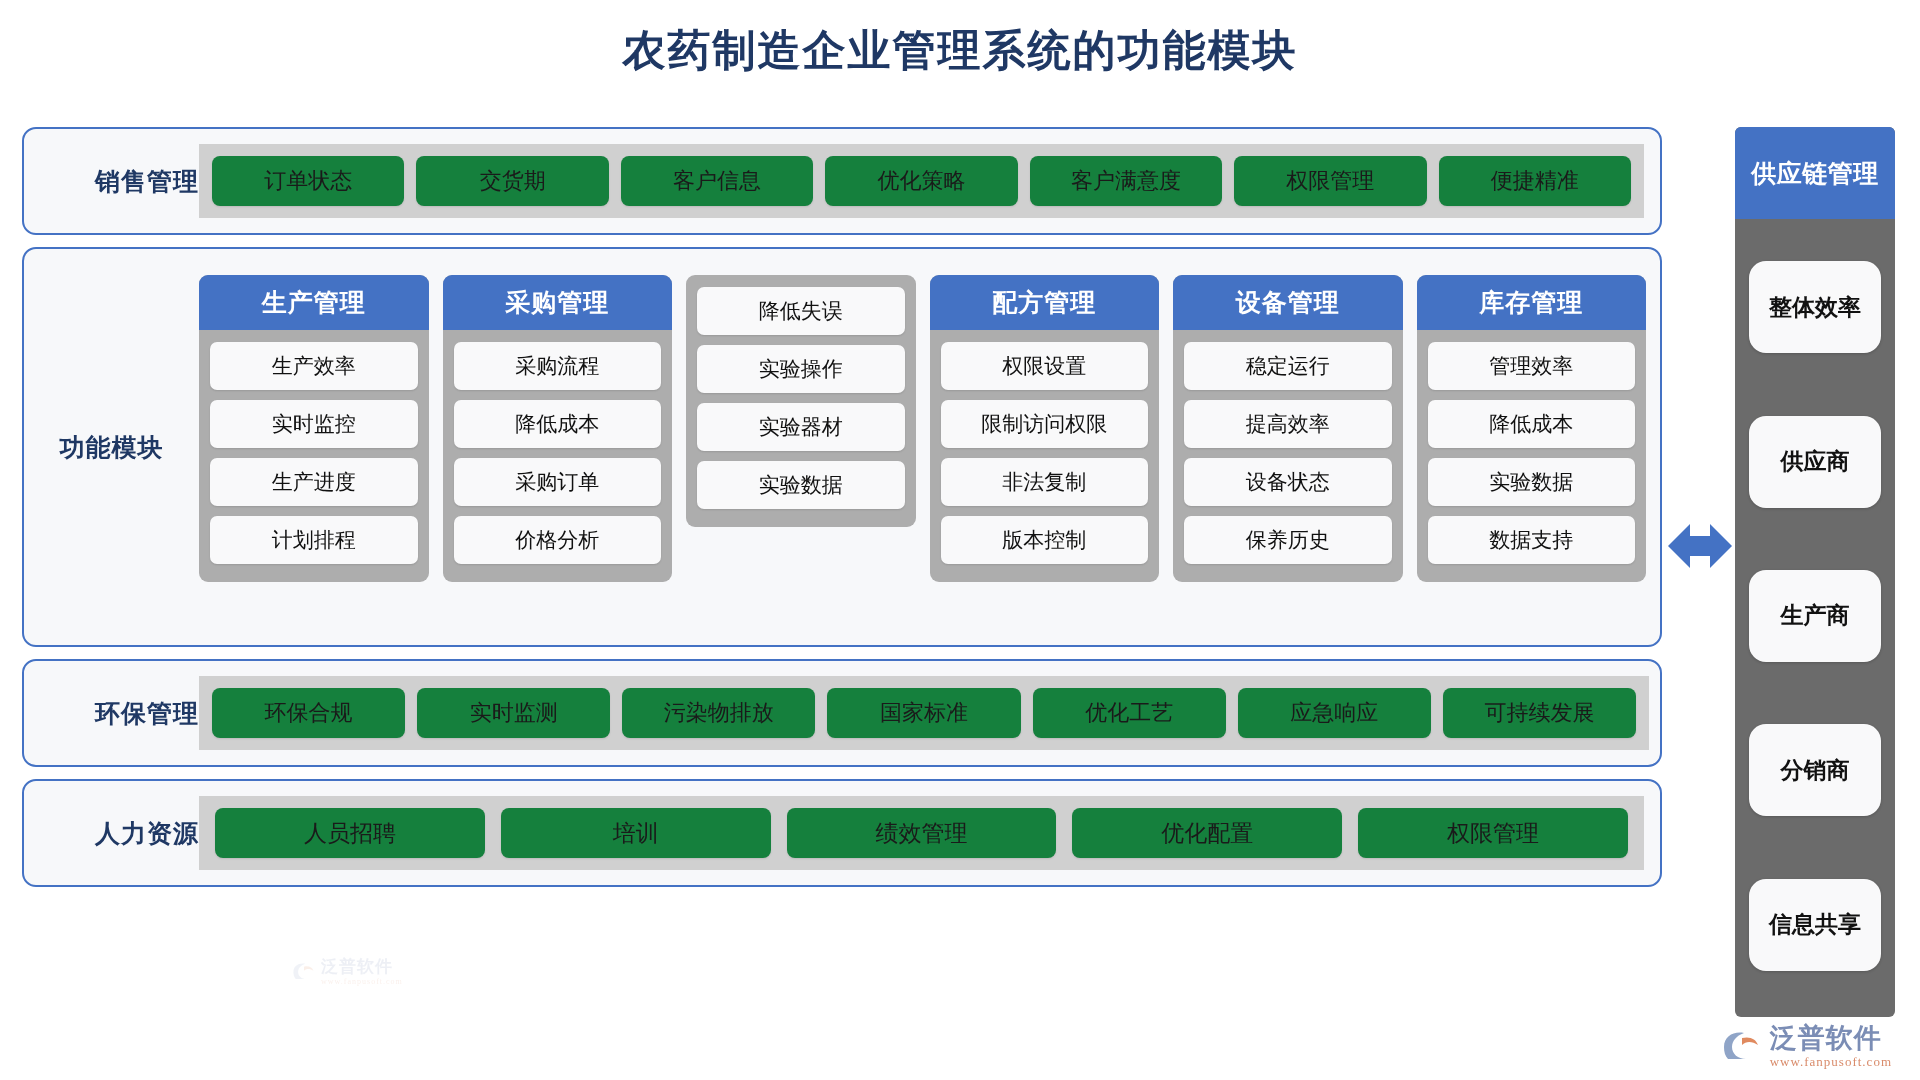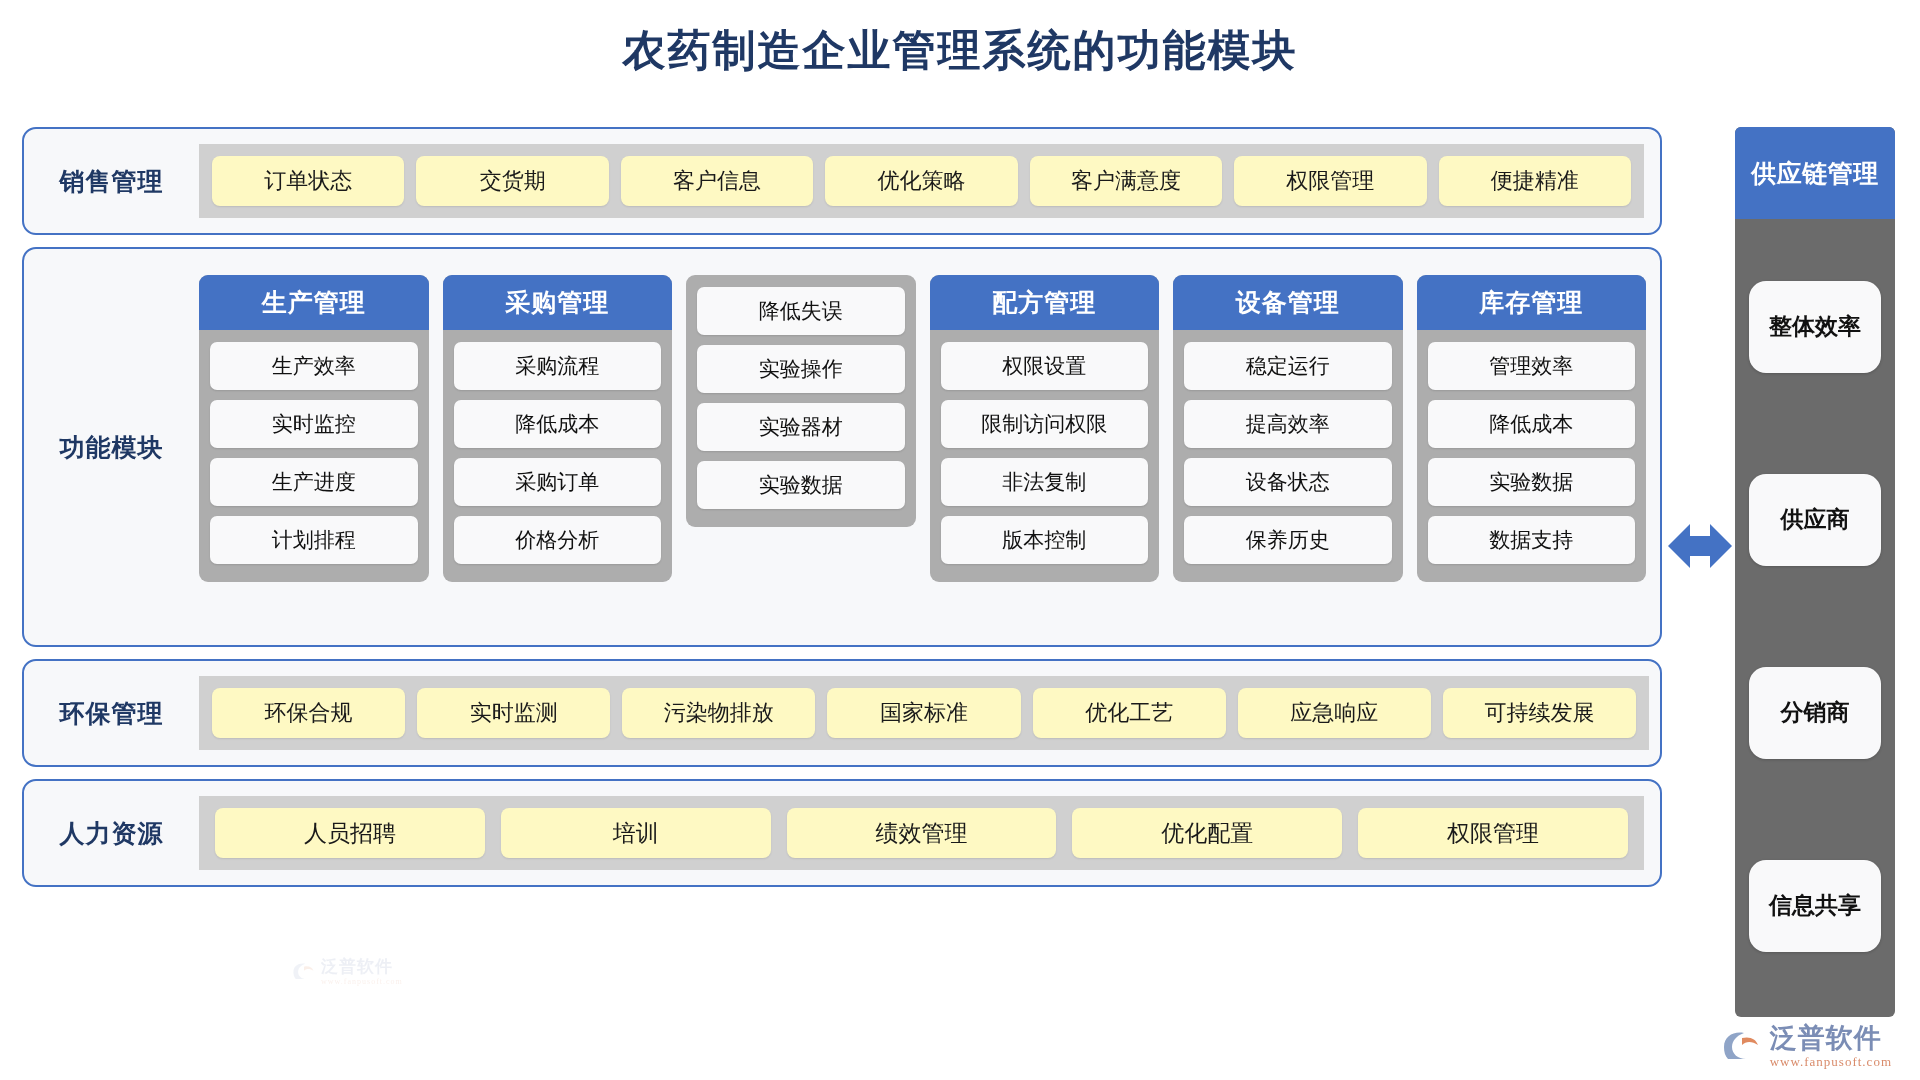--- a/index.html
+++ b/index.html
@@ -48,21 +48,21 @@
     border: 2px solid #4472c4;
     border-radius: 14px;
     background: #f7f8fa;
     display: flex;
     align-items: center;
     position: relative;
   }
 
   .band-label {
     flex: 0 0 175px;
-    text-align: center;
+    text-align: right;
     font-size: 25px;
     font-weight: bold;
     color: #1f3864;
     font-family: "Liberation Serif", "DejaVu Serif", serif;
     letter-spacing: 1px;
   }
 
   
   .band-sales {
     height: 108px;
@@ -73,21 +73,21 @@
     background: #d0d0d0;
     height: 74px;
     display: flex;
     align-items: center;
     gap: 12px;
     padding: 0 13px;
     margin-right: 16px;
   }
   .pill {
     flex: 1 1 0;
-    background: #fef9c3;
+    background: #15803d;
     border-radius: 8px;
     height: 50px;
     display: flex;
     align-items: center;
     justify-content: center;
     font-size: 22px;
     color: #1a1a1a;
     font-family: "Liberation Serif", "DejaVu Serif", serif;
     white-space: nowrap;
     box-shadow: 0 1px 2px rgba(0,0,0,0.10);
@@ -402,20 +402,21 @@
     <svg width="64" height="56" viewBox="0 0 64 56" xmlns="http://www.w3.org/2000/svg">
       <polygon points="0,28 22,6 22,18 42,18 42,6 64,28 42,50 42,38 22,38 22,50" fill="#4472c4"></polygon>
     </svg>
   </div>
 
   <div class="supply-col">
     <div class="supply-head">供应链管理</div>
     <div class="supply-items">
       <div class="supply-item">整体效率</div>
       <div class="supply-item">供应商</div>
+      <div class="supply-item">生产商</div>
       <div class="supply-item">分销商</div>
       <div class="supply-item">信息共享</div>
     </div>
   </div>
 
   <div class="watermark">
     <span class="logo-mark">
       <svg width="24" height="20" viewBox="0 0 40 34" xmlns="http://www.w3.org/2000/svg">
         <path d="M2 17 C2 6 12 1 22 3 C14 6 10 11 10 17 C10 24 16 29 24 29 L6 29 C3 26 2 22 2 17 Z" fill="#8fa4c7"></path>
         <path d="M20 8 C28 6 34 9 36 15 C30 11 24 11 20 15 Z" fill="#e08a5f"></path>

